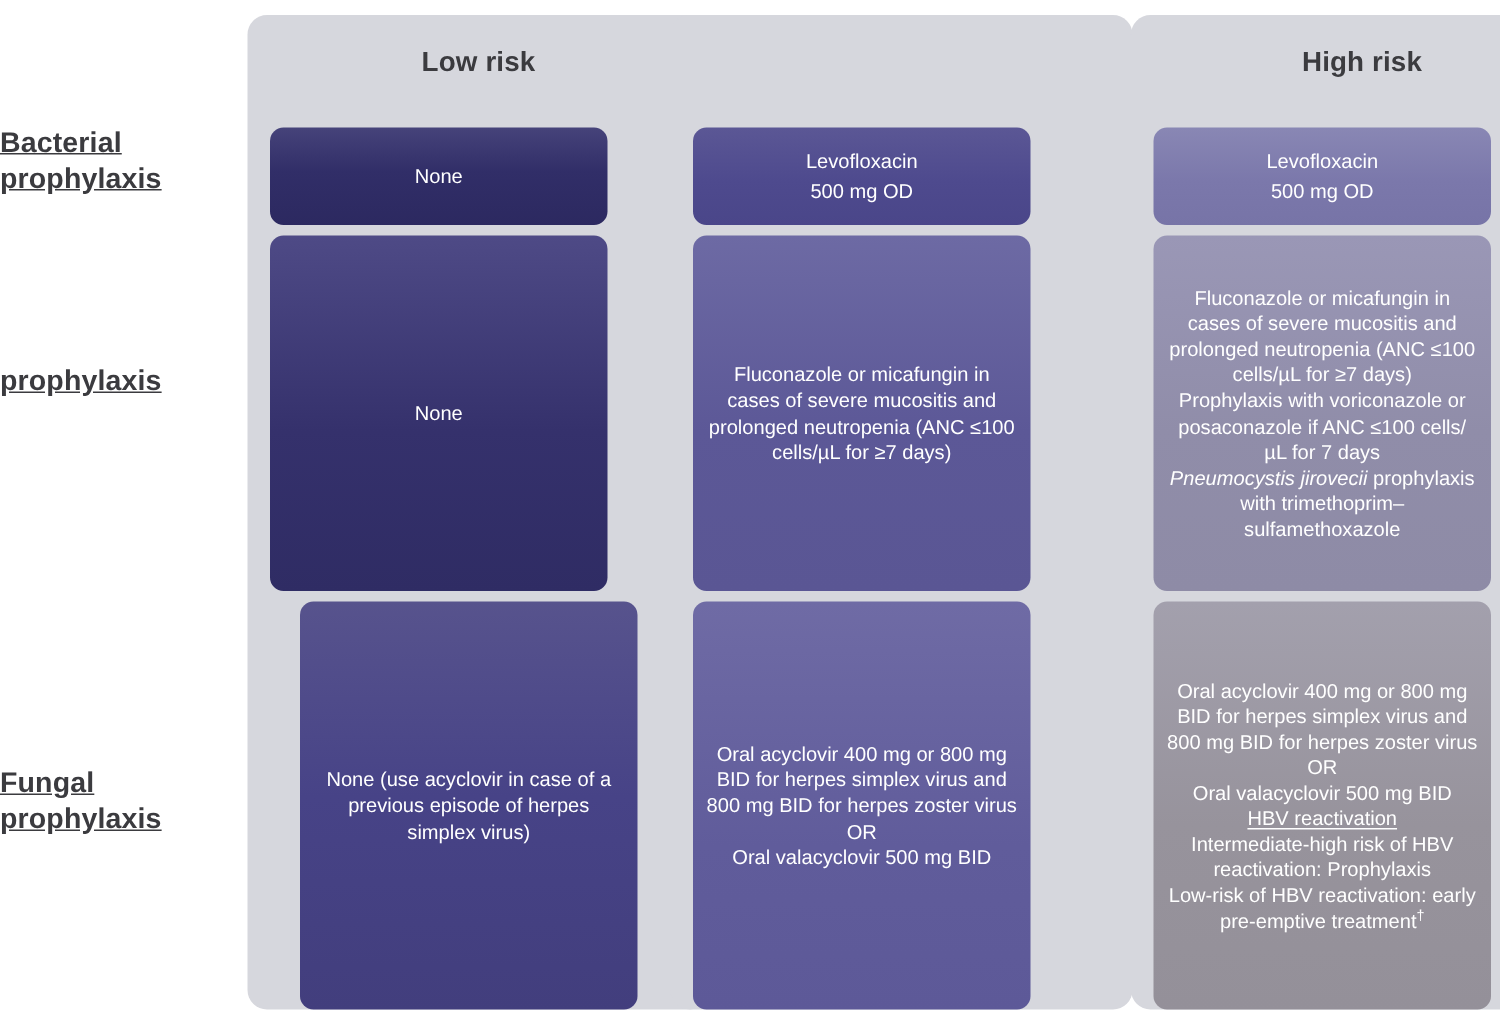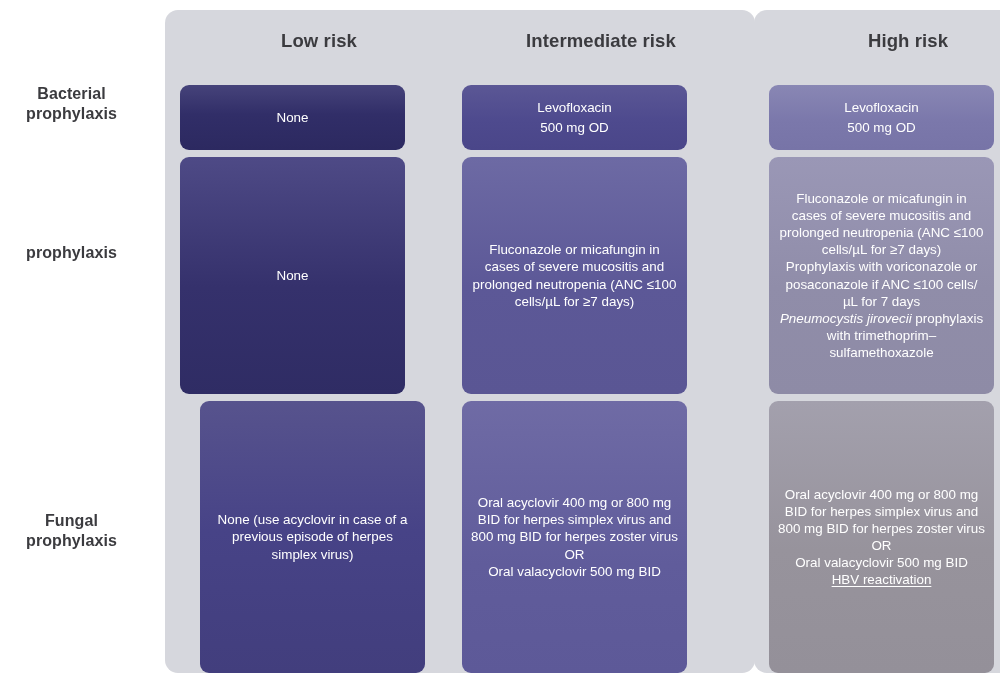--- a/index.html
+++ b/index.html
@@ -26,26 +26,27 @@
     position: absolute;
     left: 0;
     top: 0;
     width: 155px;
     height: 683px;
   }
   .row-label {
     position: absolute;
     right: 12px;
     width: 143px;
-    text-align: center;
+    text-align: left;
     font-weight: bold;
-    font-size: 16px;
+    font-size: 19px;
     line-height: 1.25;
     color: #3b3b3f;
     letter-spacing: 0.1px;
+    text-decoration: underline;
   }
   .row-label.bacterial { top: 84px; }
   .row-label.fungal    { top: 243px; }
   .row-label.viral     { top: 511px; }
 
   
   .col {
     position: absolute;
     top: 10px;
     width: 308px;
@@ -149,21 +150,20 @@
     <div class="cell fungal fill-d2">
       <p>None</p>
     </div>
 
     <div class="cell viral fill-d3">
       <p>None (use acyclovir in case of a previous episode of herpes simplex virus)</p>
     </div>
   </div>
 
   <div class="col c1">
-    <div class="col-header">Intermediate risk</div>
 
     <div class="cell bacterial fill-m1">
       <p class="tight">Levofloxacin</p>
       <p class="tight" style="margin-top:3px">500 mg OD</p>
     </div>
 
     <div class="cell fungal fill-m2">
       <p>Fluconazole or micafungin in cases of severe mucositis and prolonged neutropenia (ANC ≤100 cells/µL for ≥7 days)</p>
     </div>
 
@@ -186,16 +186,18 @@
       <p>Fluconazole or micafungin in cases of severe mucositis and prolonged neutropenia (ANC ≤100 cells/µL for ≥7 days)</p>
       <p>Prophylaxis with voriconazole or posaconazole if ANC ≤100 cells/µL for 7 days</p>
       <p><span class="ital">Pneumocystis jirovecii</span><span> prophylaxis with trimethoprim–sulfamethoxazole</span></p>
     </div>
 
     <div class="cell viral fill-l3">
       <p>Oral acyclovir 400 mg or 800 mg BID for herpes simplex virus and 800 mg BID for herpes zoster virus</p>
       <p>OR</p>
       <p>Oral valacyclovir 500 mg BID</p>
       <p><span class="uline">HBV reactivation</span></p>
+      <p>Intermediate-high risk of HBV reactivation: Prophylaxis</p>
+      <p><span>Low-risk of HBV reactivation: early pre-emptive treatment</span><span class="dagger">†</span></p>
     </div>
   </div>
 
 </div>
 
 </body></html>

